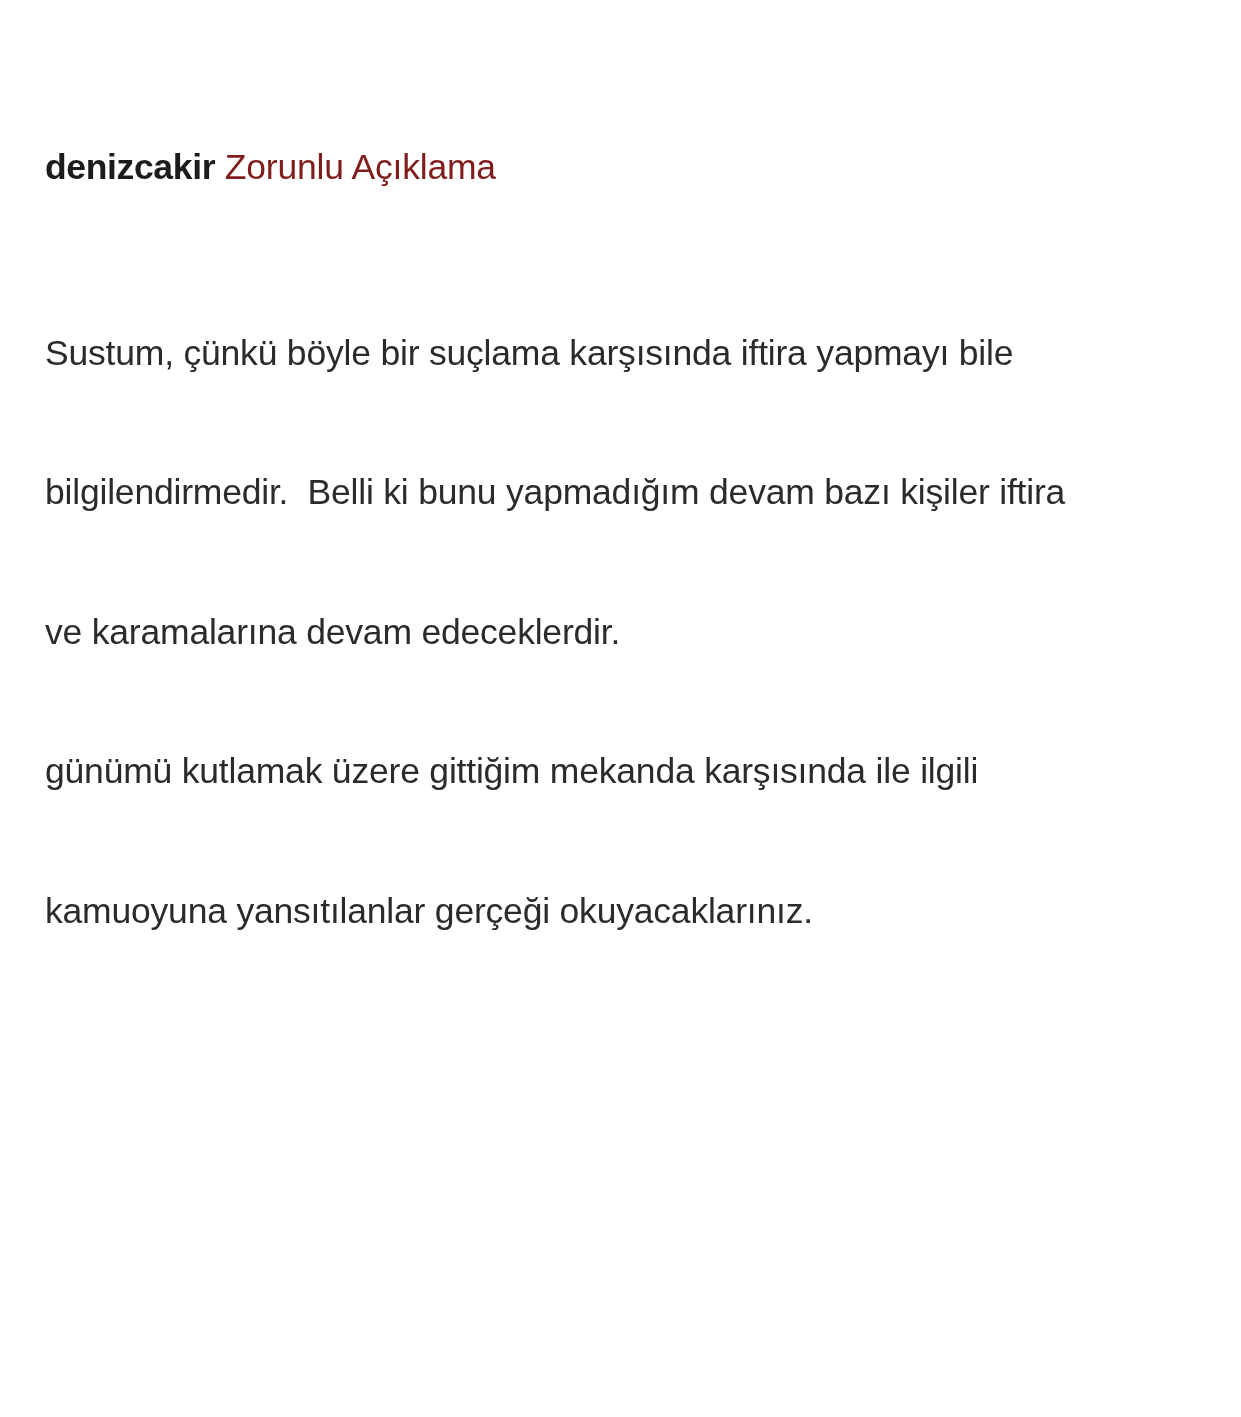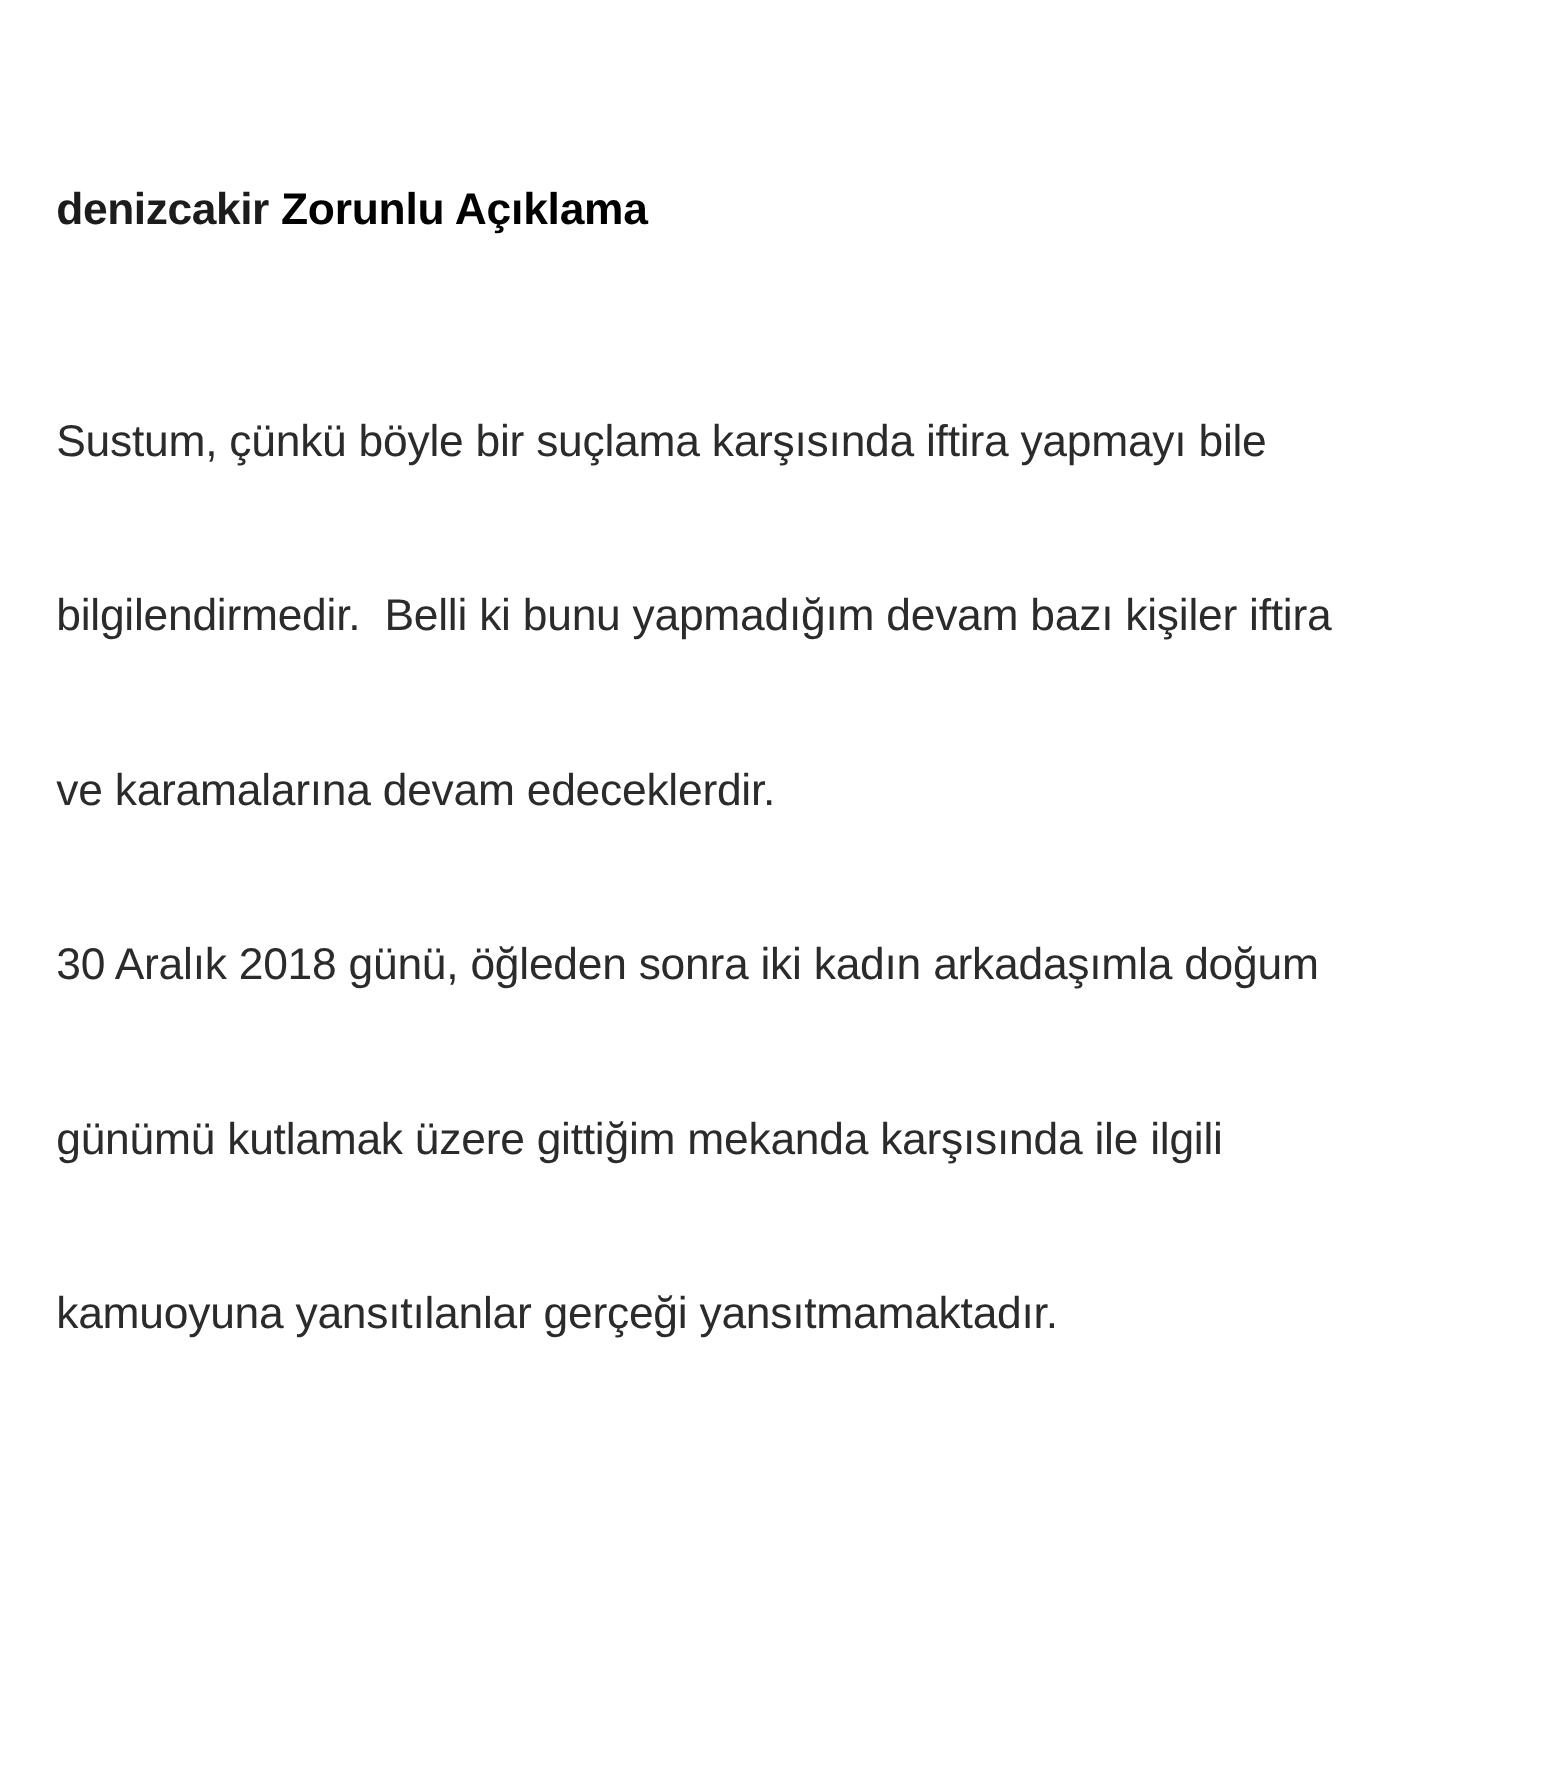--- a/index.html
+++ b/index.html
@@ -46,38 +46,37 @@
   }
 
   .username {
     font-weight: 700;
     color: #1c1c1c;
     letter-spacing: -0.35px;
     margin-top: 36px;
   }
 
   .headline-text {
-    font-weight: 700;
-    color: #000000;
+    font-weight: 400;
+    color: #7f1d1d;
   }
 </style>
 </head>
 <body>
 
 <div class="caption-sheet">
   <div class="caption-body">
 
     <span class="caption-line first-line"><span class="username">denizcakir</span><span class="headline-text"> </span><span class="headline-text">Zorunlu Açıklama</span></span>
 
     <span class="caption-line">Sustum, çünkü böyle bir suçlama karşısında iftira yapmayı bile</span>
     <span class="caption-line">bilgilendirmedir.  Belli ki bunu yapmadığım devam bazı kişiler iftira</span>
     <span class="caption-line">ve karamalarına devam edeceklerdir.</span>
-    <span class="caption-line">30 Aralık 2018 günü, öğleden sonra iki kadın arkadaşımla doğum</span>
     <span class="caption-line">günümü kutlamak üzere gittiğim mekanda karşısında ile ilgili</span>
-    <span class="caption-line">kamuoyuna yansıtılanlar gerçeği yansıtmamaktadır.</span>
+    <span class="caption-line">kamuoyuna yansıtılanlar gerçeği okuyacaklarınız.</span>
     
     
     
     
     
     
     
     
     
     

